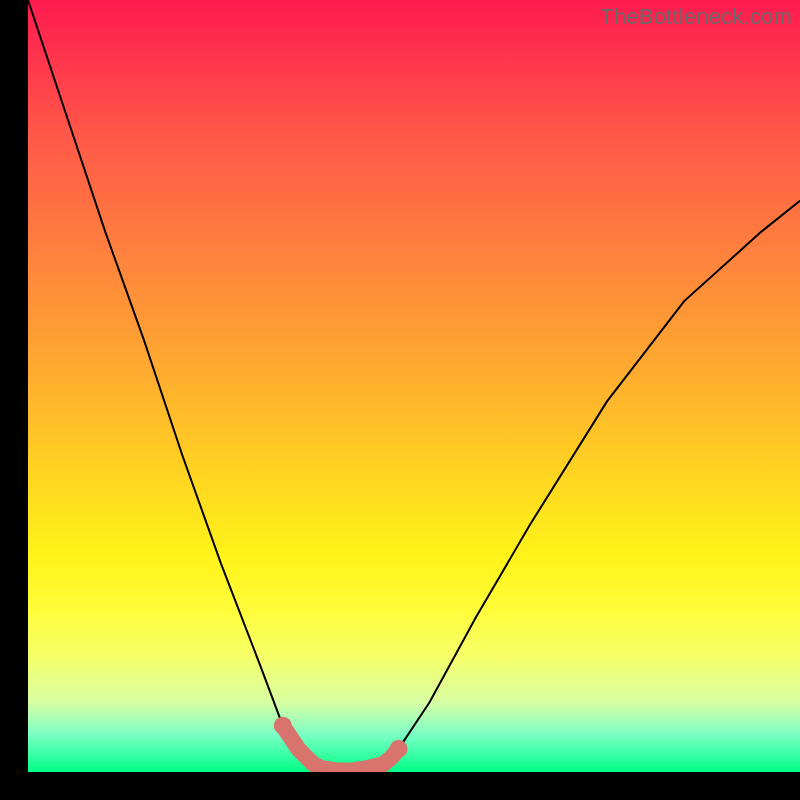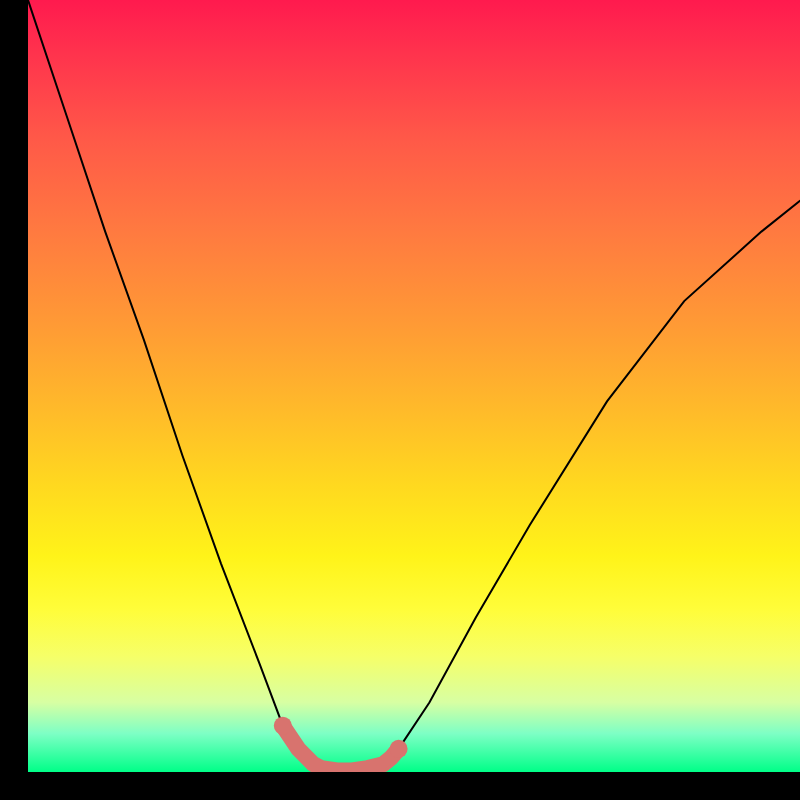--- a/index.html
+++ b/index.html
@@ -47,20 +47,21 @@
     left: 0;
     top: 0;
     width: 772px;
     height: 772px;
   }
 </style>
 </head>
 <body>
 
 <div class="frame">
+  <div class="watermark">TheBottleneck.com</div>
   <svg class="curve" viewBox="0 0 772 772" preserveAspectRatio="none">
     <path d="M0.0 0.0 L38.6 115.8 L77.2 231.6 L115.8 339.7 L154.4 455.5 L193.0 563.6 L231.6 663.9 L254.8 725.7 L270.2 748.8 L293.4 768.1 L308.8 770.5 L324.2 770.5 L355.1 768.1 L370.6 748.8 L401.4 702.5 L447.8 617.6 L501.8 525.0 L579.0 401.4 L656.2 301.1 L733.4 231.6 L772.0 200.7" fill="none" stroke="#000000" stroke-width="2" stroke-linecap="round"></path>
     <path d="M254.8 725.7 L270.2 748.8 L285.6 764.3 L293.4 768.1 L308.8 770.5 L324.2 770.5 L339.7 768.1 L355.1 764.3 L362.8 758.1 L370.6 748.8" fill="none" stroke="#d8736e" stroke-width="16" stroke-linecap="round" stroke-linejoin="round"></path>
     <g>
         <circle cx="254.8" cy="725.7" r="9" fill="#d8736e"></circle>
         <circle cx="370.6" cy="748.8" r="9" fill="#d8736e"></circle>
       </g>
   </svg>
 </div>
 

